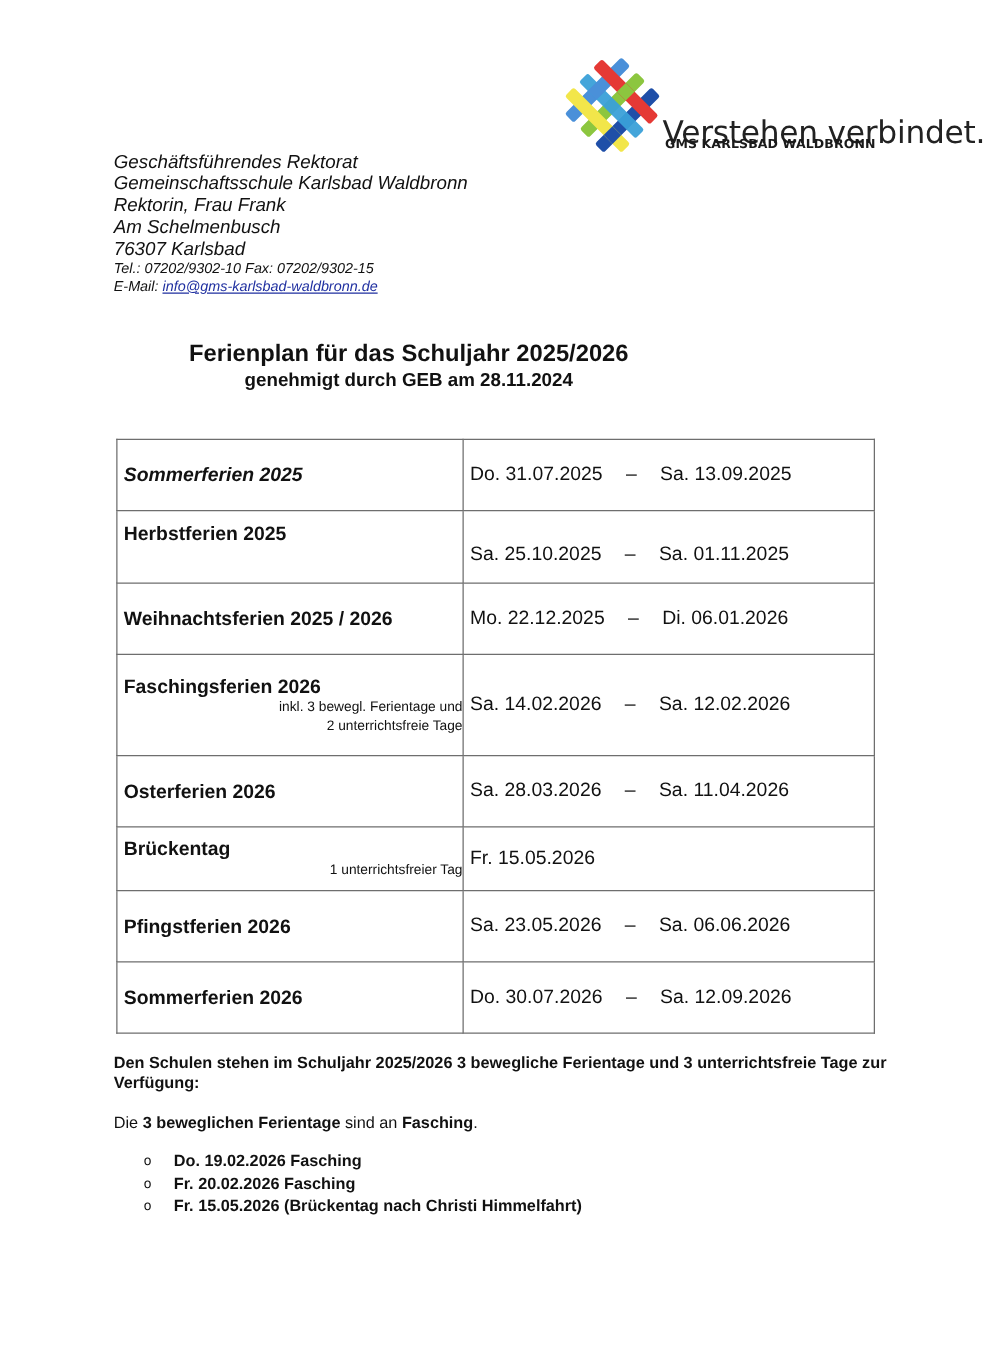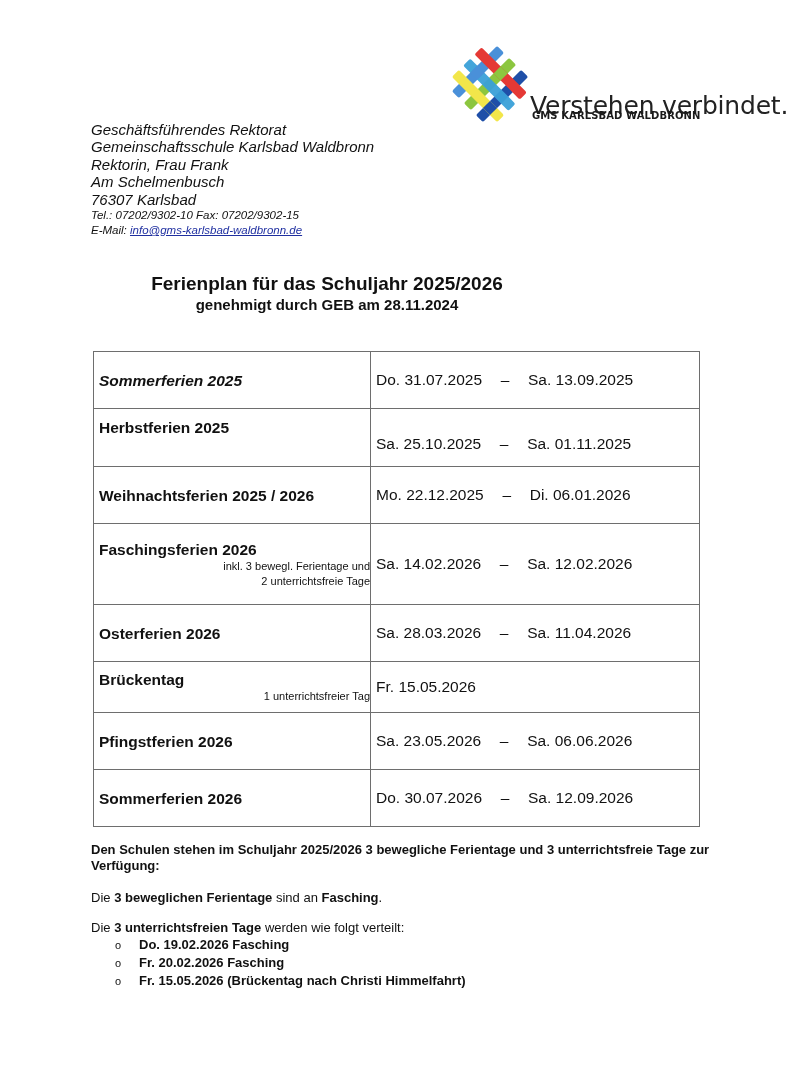--- a/index.html
+++ b/index.html
@@ -145,21 +145,18 @@
 </tbody>
   </table>
 
 <div class="notes">
   <p><b>Den Schulen stehen im Schuljahr 2025/2026 3 bewegliche Ferientage und 3 unterrichtsfreie Tage zur Verfügung:</b></p>
   <div class="gap"></div>
   <p>
     <span>Die </span><b>3 beweglichen Ferientage</b><span> sind an </span><b>Fasching</b><span>.</span>
   </p>
   <div class="gap" style="height:14px"></div>
-  <p>
-    <span>Die </span><b>3 unterrichtsfreien Tage</b><span> werden wie folgt verteilt:</span>
-  </p>
   <ul>
     <li><span class="bullet">o</span><span>Do. 19.02.2026 Fasching</span></li>
     <li><span class="bullet">o</span><span>Fr. 20.02.2026 Fasching</span></li>
     <li><span class="bullet">o</span><span>Fr. 15.05.2026 (Brückentag nach Christi Himmelfahrt)</span></li>
   </ul>
 </div>
 
 </body></html>

